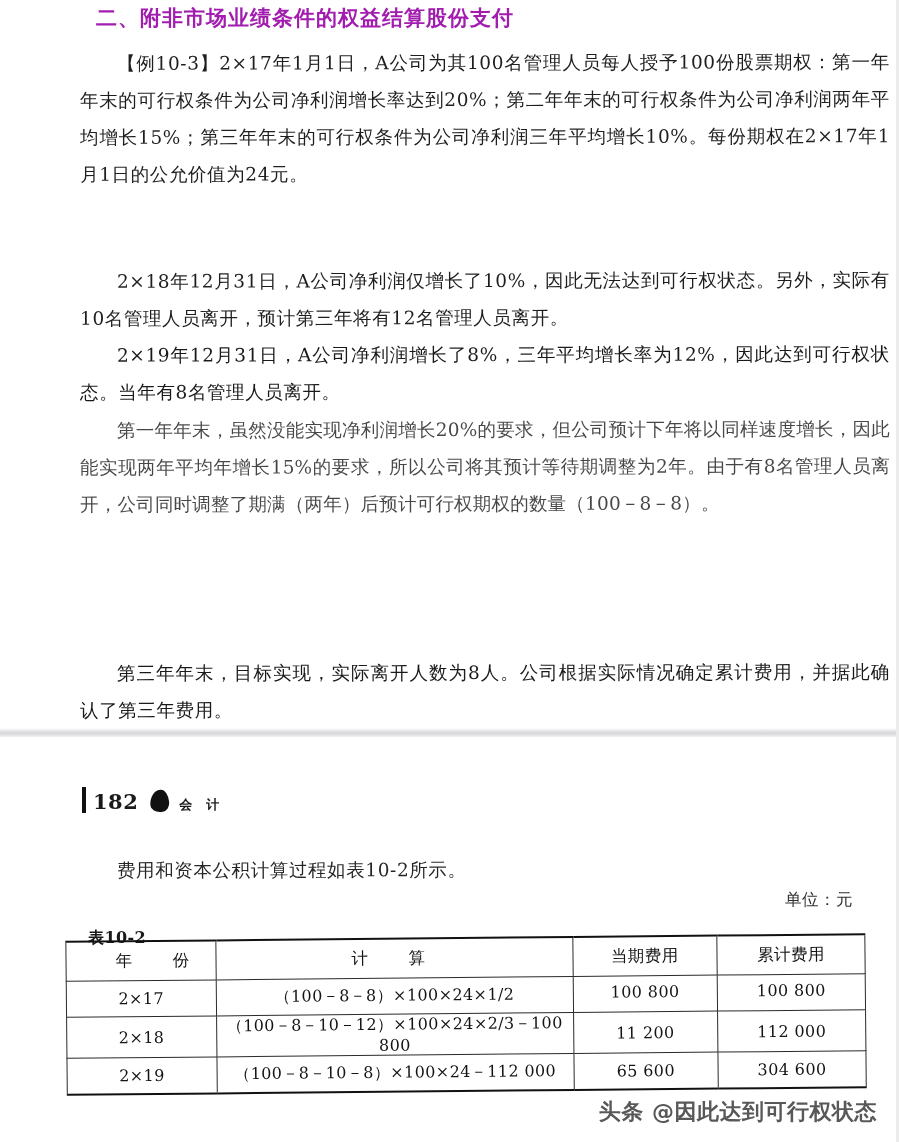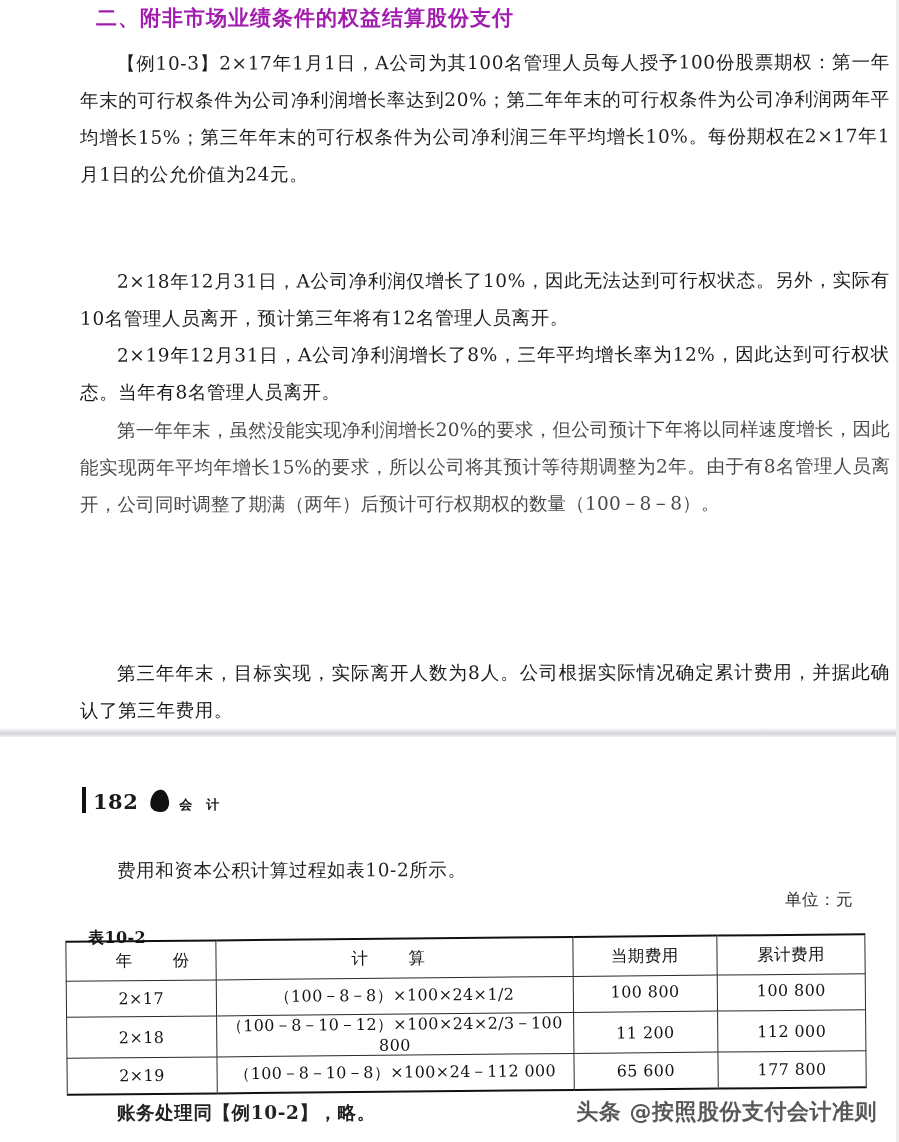--- a/index.html
+++ b/index.html
@@ -293,25 +293,24 @@
         <tr>
           <td class="c-year">2×18</td>
           <td class="c-calc">（100－8－10－12）×100×24×2/3－100 800</td>
           <td class="c-cur">11 200</td>
           <td class="c-cum">112 000</td>
         </tr>
         <tr>
           <td class="c-year">2×19</td>
           <td class="c-calc">（100－8－10－8）×100×24－112 000</td>
           <td class="c-cur">65 600</td>
-          <td class="c-cum">177 800</td>
+          <td class="c-cum">304 600</td>
         </tr>
       </tbody>
     </table>
   </div>
 
-  <div class="closing-line">账务处理同【例10-2】，略。</div>
-
-  <div class="watermark">头条 @按照股份支付会计准则</div>
+
+  <div class="watermark">头条 @因此达到可行权状态</div>
 
 </div>
 
 <div class="right-edge"></div>
 
 </body></html>

